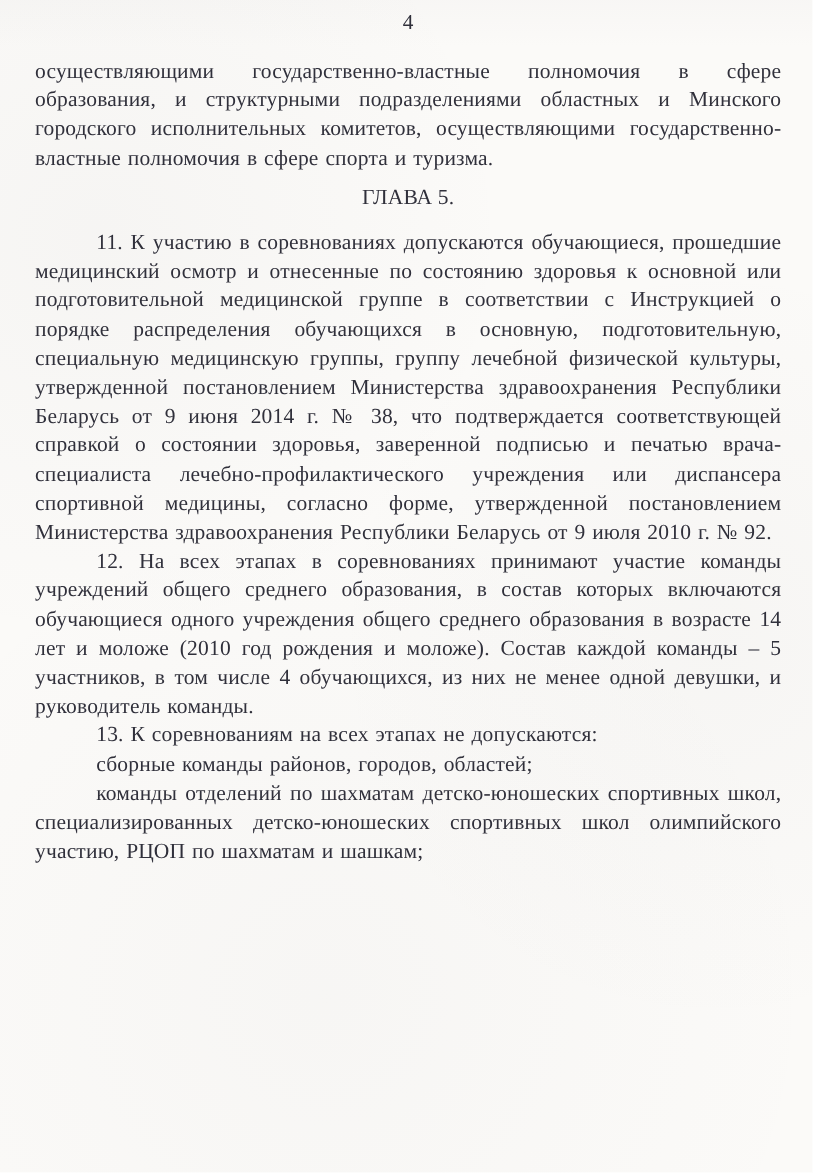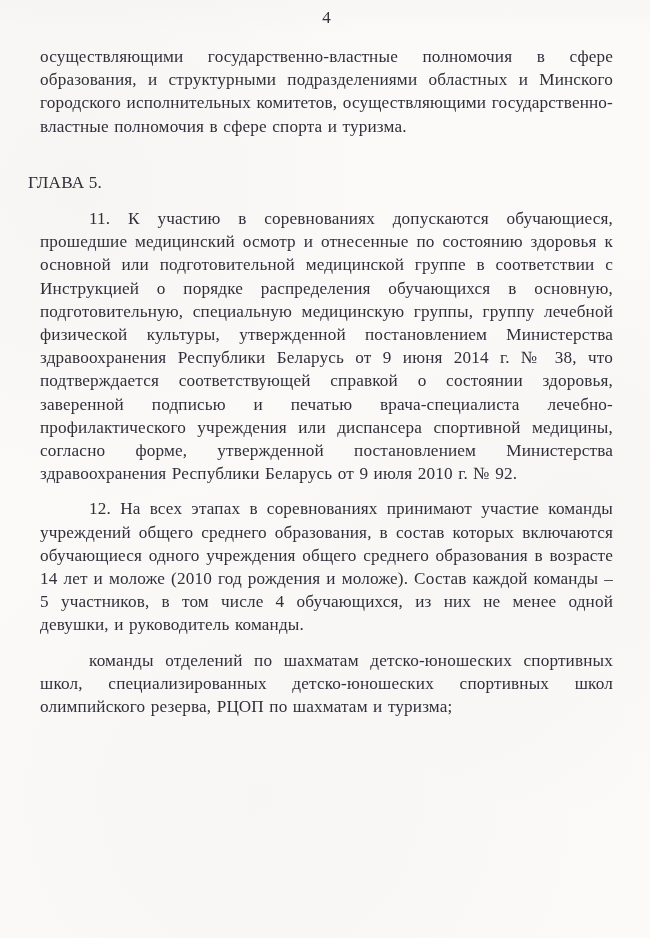--- a/index.html
+++ b/index.html
@@ -23,34 +23,35 @@
     font-family: "Liberation Serif", "DejaVu Serif", serif;
     color: #30303b;
   }
   .page-number {
     text-align: center;
     font-size: 17px;
     line-height: 20px;
     margin-bottom: 17px;
   }
   p.body {
-    margin: 12px;
+    margin: 0;
     font-size: 17.2px;
     line-height: 23.2px;
     text-align: justify;
     text-indent: 49px;
     letter-spacing: 0.15px;
     word-spacing: 1px;
   }
   p.noindent {
     text-indent: 0;
   }
   .heading {
-    margin-top: 33px;
+    margin-top: 8px;
     margin-bottom: 13px;
+    text-align: center;
     font-size: 17.2px;
     line-height: 23.2px;
     letter-spacing: 0.15px;
   }
 </style>
 </head>
 <body>
 
 <div class="page">
   <div class="page-number">4</div>
@@ -59,18 +60,20 @@
 
 
   <div class="heading">
     <div>ГЛАВА 5.</div>
   </div>
 
   <p class="body">11. К участию в соревнованиях допускаются обучающиеся, прошедшие медицинский осмотр и отнесенные по состоянию здоровья к основной или подготовительной медицинской группе в соответствии с Инструкцией о порядке распределения обучающихся в основную, подготовительную, специальную медицинскую группы, группу лечебной физической культуры, утвержденной постановлением Министерства здравоохранения Республики Беларусь от 9 июня 2014 г. № 38, что подтверждается соответствующей справкой о состоянии здоровья, заверенной подписью и печатью врача-специалиста лечебно-профилактического учреждения или диспансера спортивной медицины, согласно форме, утвержденной постановлением Министерства здравоохранения Республики Беларусь от 9 июля 2010 г. № 92.</p>
 
   <p class="body">12. На всех этапах в соревнованиях принимают участие команды учреждений общего среднего образования, в состав которых включаются обучающиеся одного учреждения общего среднего образования в возрасте 14 лет и моложе (2010 год рождения и моложе). Состав каждой команды – 5 участников, в том числе 4 обучающихся, из них не менее одной девушки, и руководитель команды.</p>
 
+  <p class="body">13. К соревнованиям на всех этапах не допускаются:</p>
 
+  <p class="body">сборные команды районов, городов, областей;</p>
 
-  <p class="body">команды отделений по шахматам детско-юношеских спортивных школ, специализированных детско-юношеских спортивных школ олимпийского резерва, РЦОП по шахматам и туризма;</p>
+  <p class="body">команды отделений по шахматам детско-юношеских спортивных школ, специализированных детско-юношеских спортивных школ олимпийского участию, РЦОП по шахматам и шашкам;</p>
 
 
 </div>
 
 </body></html>

